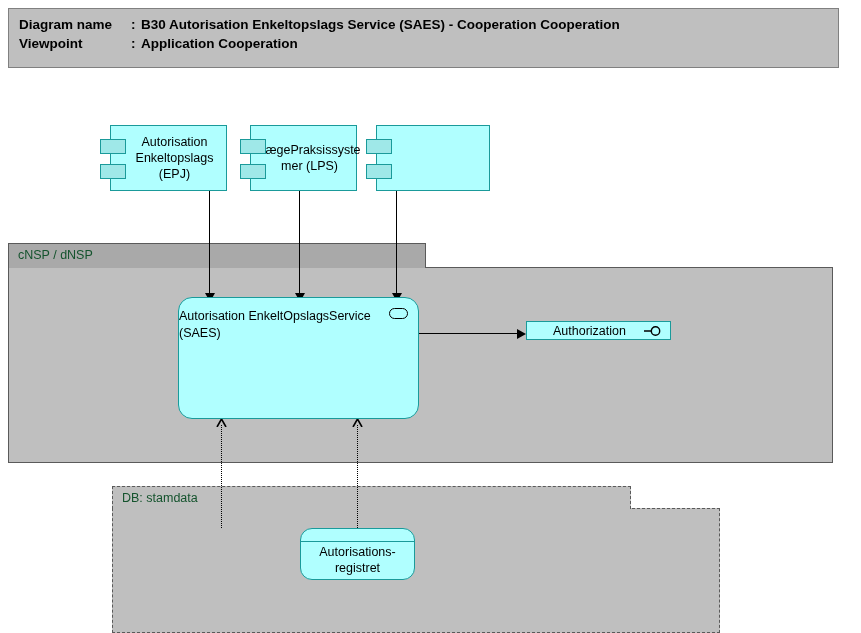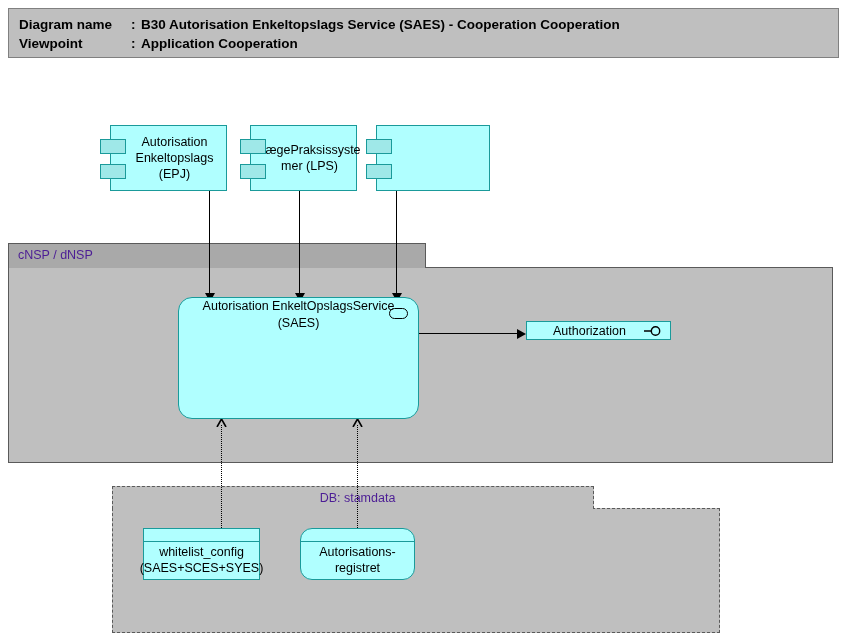--- a/index.html
+++ b/index.html
@@ -17,21 +17,21 @@
     background: #ffffff;
     overflow: hidden;
   }
 
   
   .title-block {
     position: absolute;
     left: 8px;
     top: 8px;
     width: 831px;
-    height: 50px;
+    height: 60px;
     background: #bfbfbf;
     border: 1px solid #808080;
     box-sizing: border-box;
     padding: 6px 0 0 10px;
   }
   .title-row {
     display: flex;
     font-size: 13.5px;
     font-weight: bold;
     color: #000000;
@@ -48,21 +48,21 @@
   }
   .group-tab {
     position: absolute;
     left: 0;
     top: 0;
     box-sizing: border-box;
     background: #a9a9a9;
     border: 1px solid #5a5a5a;
     border-bottom: none;
     font-size: 12.5px;
-    color: #4c1d95;
+    color: #14532d;
     padding: 4px 0 0 9px;
     white-space: nowrap;
     z-index: 3;
   }
   .group-body {
     position: absolute;
     left: 0;
     box-sizing: border-box;
     background: #bfbfbf;
     border: 1px solid #5a5a5a;
@@ -109,21 +109,22 @@
   
   .app-service {
     position: absolute;
     box-sizing: border-box;
     background: #b0ffff;
     border: 1px solid #1a9a9a;
     border-radius: 14px;
     font-size: 12.5px;
     color: #000000;
     line-height: 17px;
-    text-align: center;
+    text-align: left;
+    padding-top: 10px;
     z-index: 5;
   }
   .svc-icon {
     position: absolute;
     right: 10px;
     top: 10px;
     width: 19px;
     height: 11px;
     border: 1.5px solid #000000;
     border-radius: 6px;
@@ -236,21 +237,21 @@
   </div>
 
   <div class="group" style="left:8px; top:243px; width:825px; height:220px;">
     <div class="group-tab" style="width:418px; height:25px;">
       <span>cNSP / dNSP</span>
     </div>
     <div class="group-body" style="top:24px; width:825px; height:196px;"></div>
   </div>
 
   <div class="group dashed" style="left:112px; top:486px; width:608px; height:147px;">
-    <div class="group-tab" style="width:482px; height:23px;text-align:center;">
+    <div class="group-tab" style="width:519px; height:23px;">
       <span>DB: stamdata</span>
     </div>
     <div class="group-body" style="top:22px; width:608px; height:125px;"></div>
   </div>
 
   <div class="conn conn-v" style="left:209px; top:191px; height:105px;"></div>
   <div class="arrow-down" style="left:205px; top:293px;"></div>
 
   <div class="conn conn-v" style="left:299px; top:191px; height:105px;"></div>
   <div class="arrow-down" style="left:295px; top:293px;"></div>
@@ -302,29 +303,20 @@
   </div>
 
   <div class="interface-node" style="left:526px; top:321px; width:145px; height:19px;">
     <span style="padding-right:18px;">Authorization</span>
     <svg class="iface-icon" viewBox="0 0 18 11">
       <line x1="0" y1="5.5" x2="7" y2="5.5" stroke="#000000" stroke-width="1.4"></line>
       <circle cx="11.5" cy="5.5" r="4.2" fill="none" stroke="#000000" stroke-width="1.4"></circle>
     </svg>
   </div>
 
-  <div class="data-object" style="left:143px; top:528px; width:117px; height:52px;">
-    <div class="do-head"></div>
-    <div class="do-body">
-      <span>
-        <span>whitelist_config</span><br>
-        <span>(SAES+SCES+SYES)</span>
-      </span>
-    </div>
-  </div>
 
   <div class="data-object" style="left:300px; top:528px; width:115px; height:52px;border-radius:12px;">
     <div class="do-head"></div>
     <div class="do-body">
       <span>
         <span>Autorisations-</span><br>
         <span>registret</span>
       </span>
     </div>
   </div>

